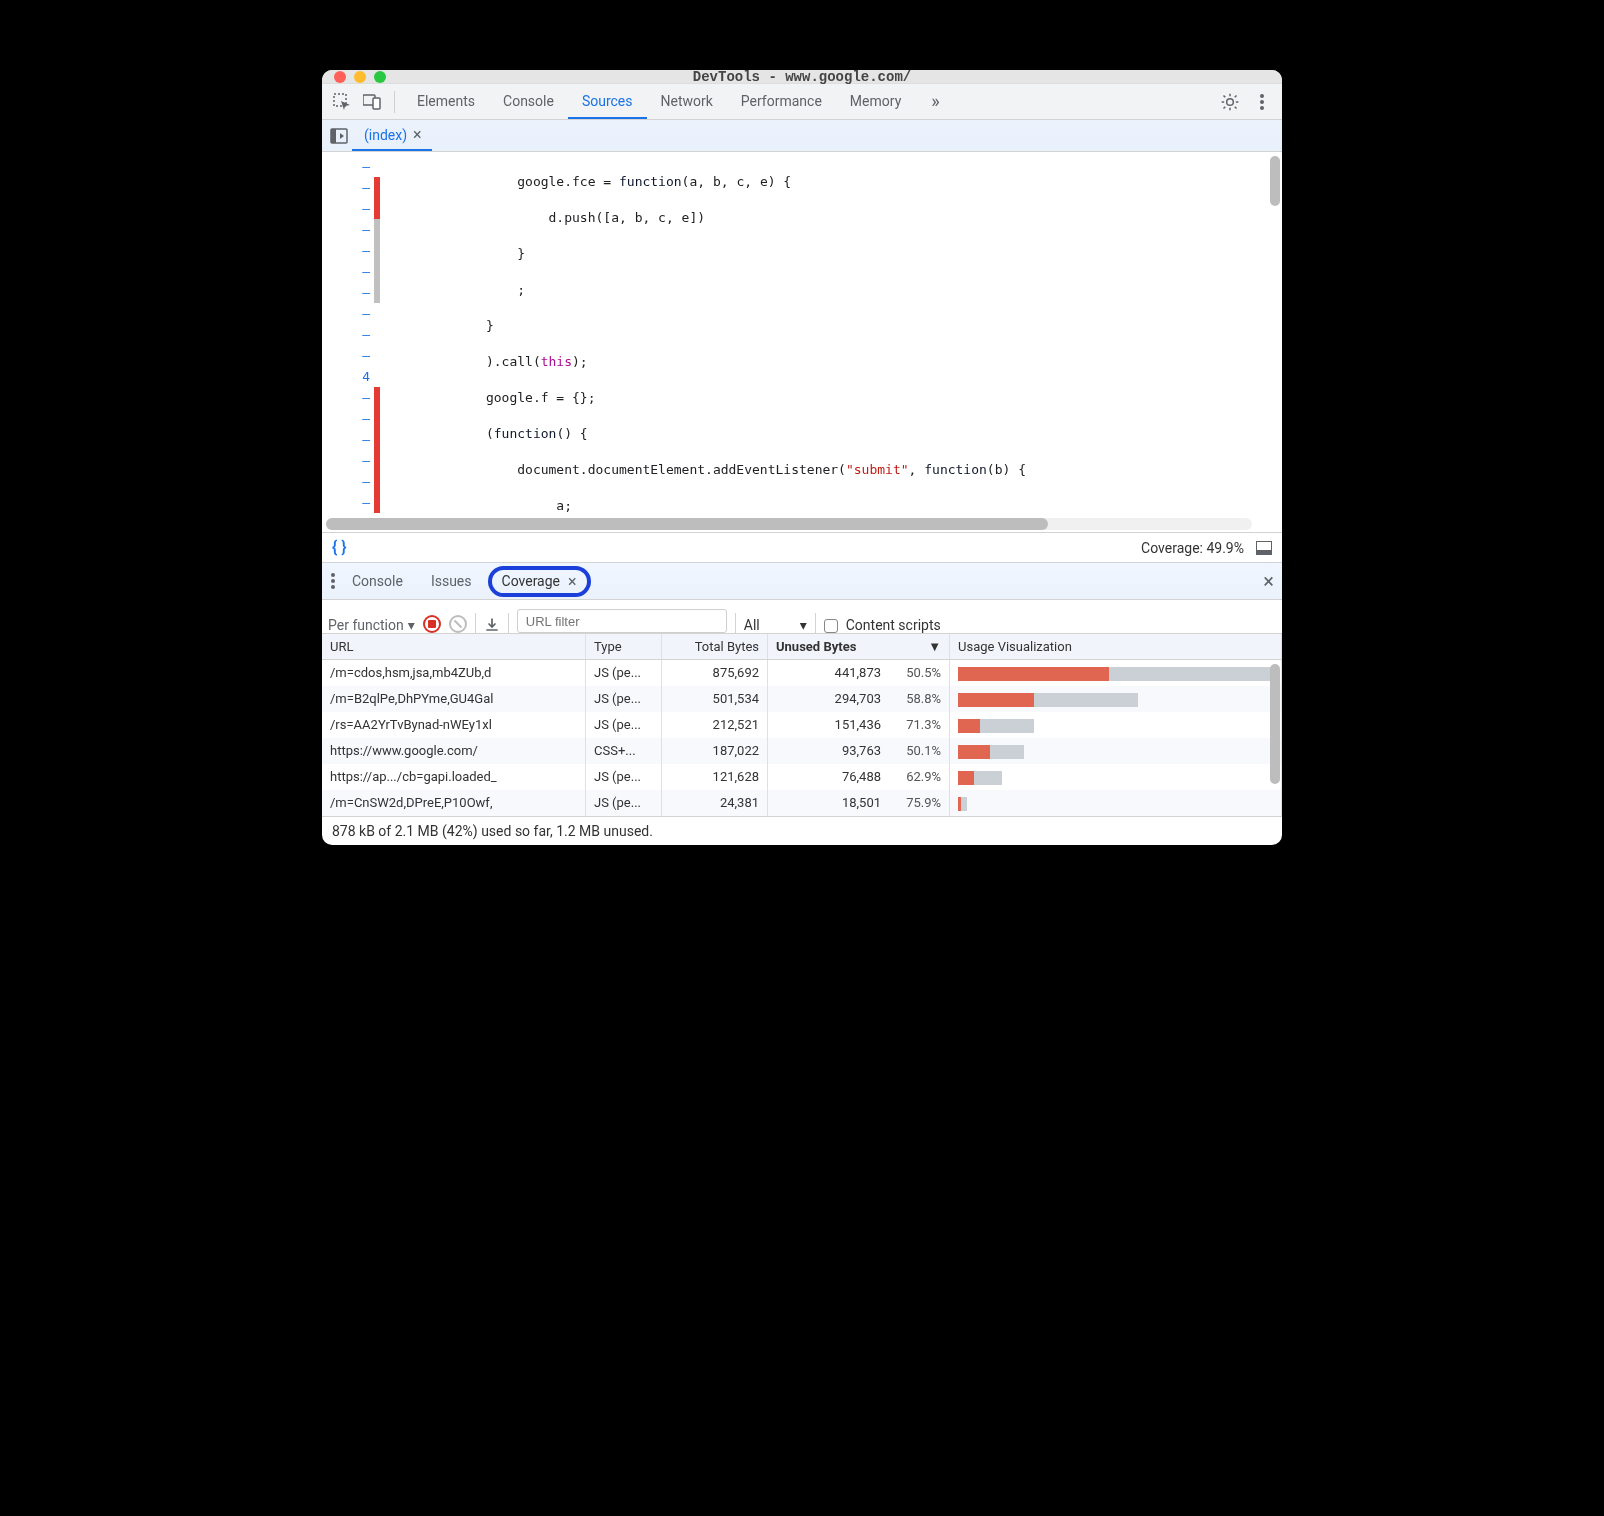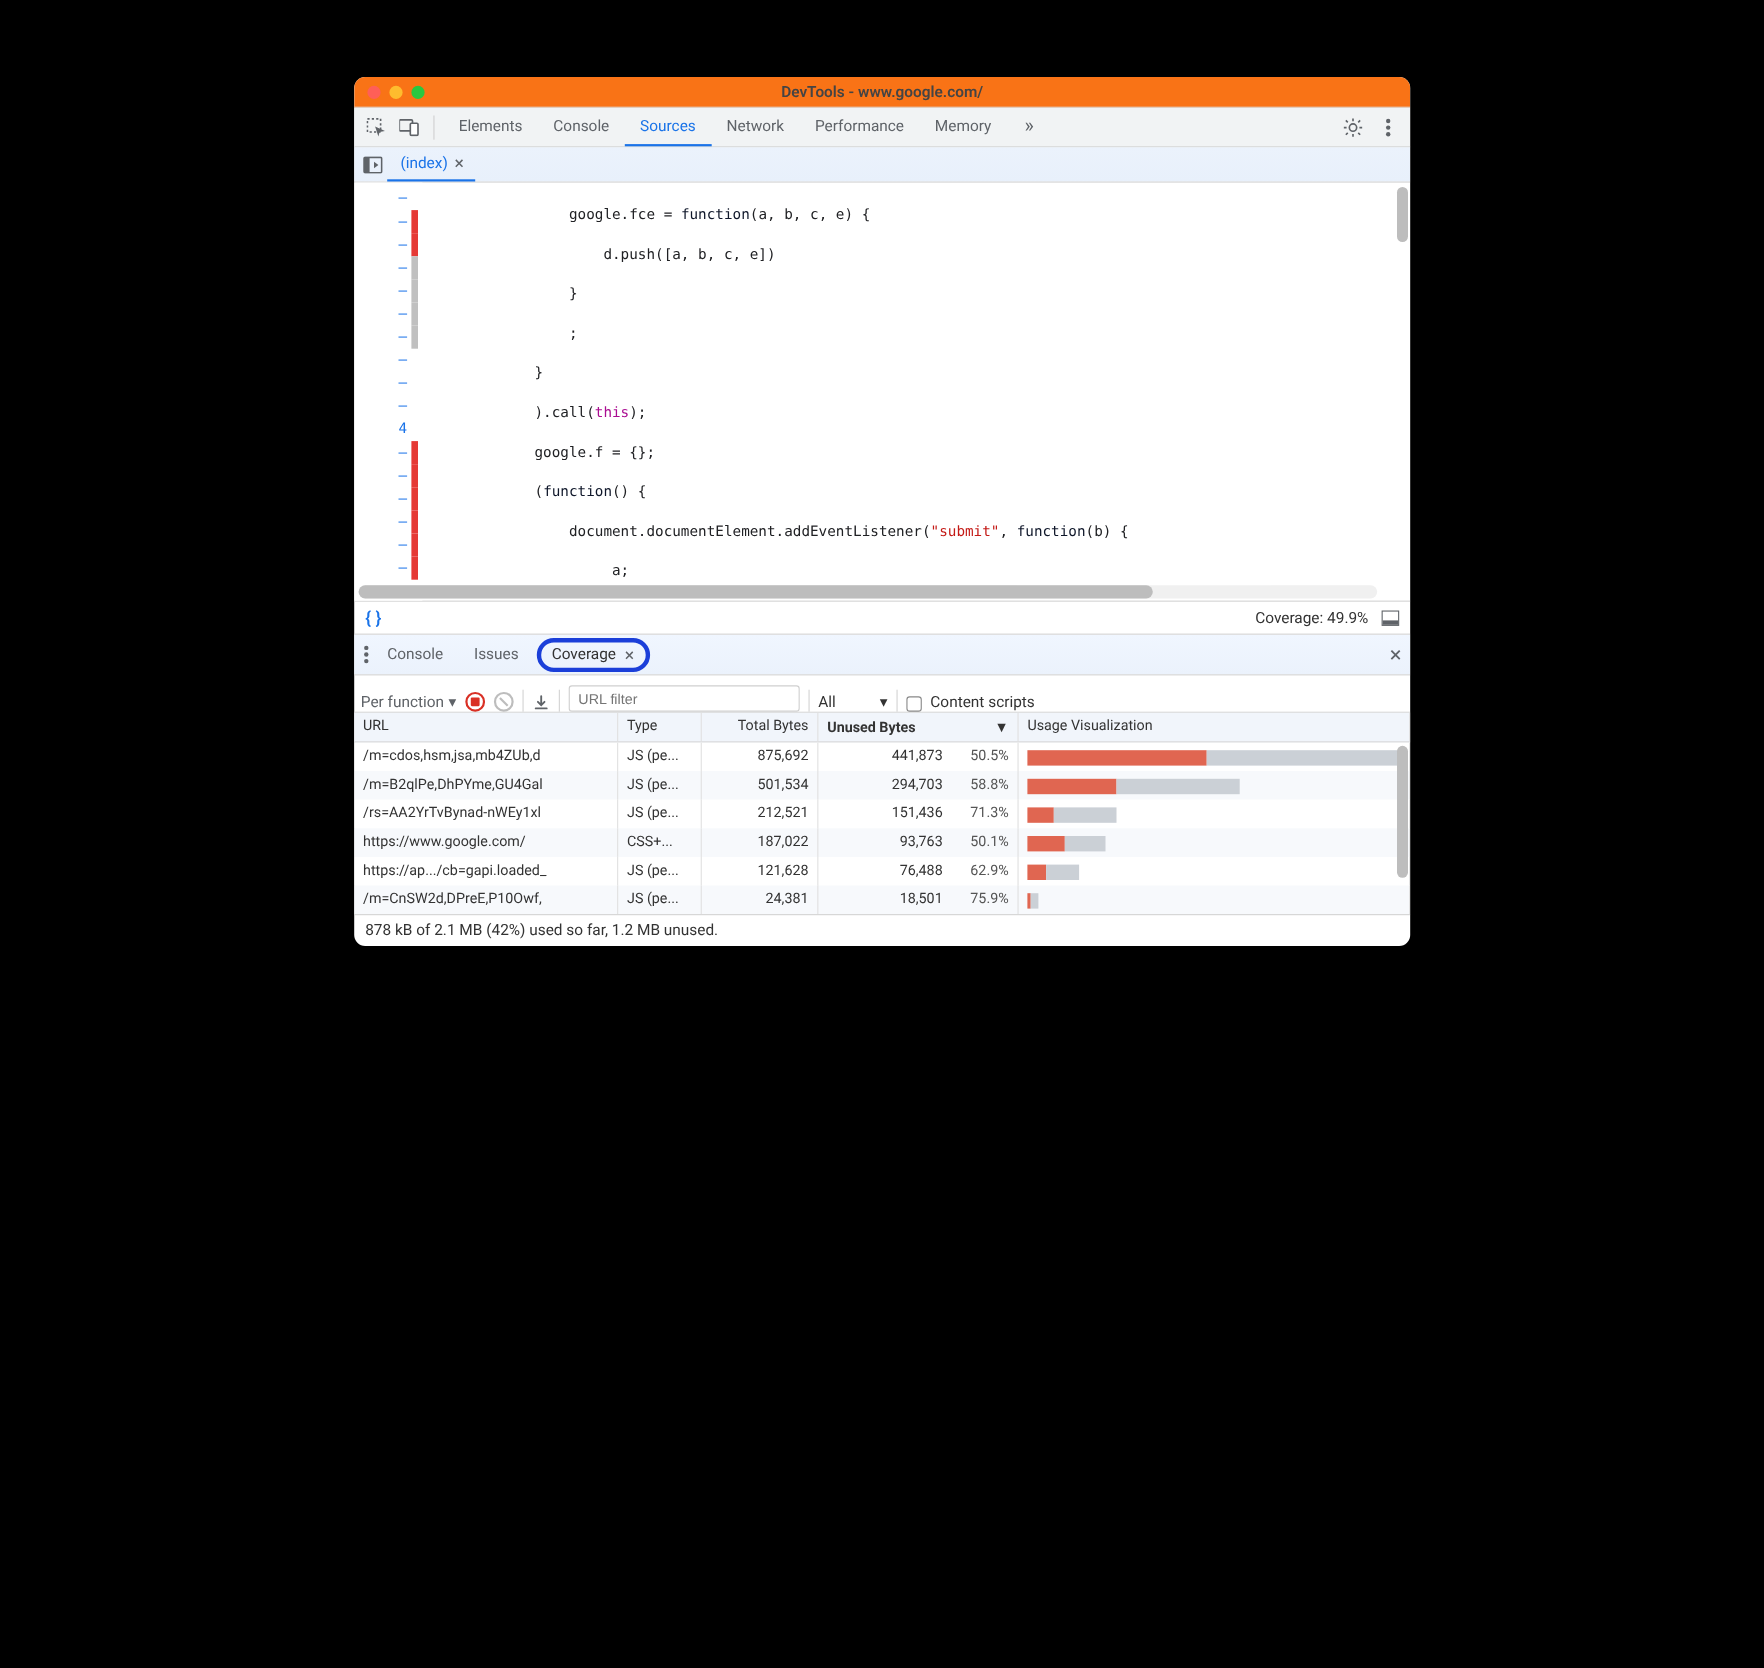--- a/index.html
+++ b/index.html
@@ -17,26 +17,27 @@
   }
   .window {
     width: 960px;
     background: #fff;
     border-radius: 10px;
     overflow: hidden;
     box-shadow: 0 10px 40px rgba(0,0,0,.5);
   }
   
   .titlebar {
-    height: 28px;
-    background: #f97316;
+    height: 14px;
+    background: #e5e5e5;
     border-bottom: 1px solid #ddd;
     display: flex;
     align-items: center;
     position: relative;
+    font-family: Liberation Mono, monospace;
   }
   .traffic-lights { display: flex; gap: 8px; padding-left: 12px; }
   .tl { width: 12px; height: 12px; border-radius: 50%; }
   .tl.red { background: #ff5f57; }
   .tl.yellow { background: #febc2e; }
   .tl.green { background: #28c840; }
   .title { position: absolute; left: 0; right: 0; text-align: center; font-weight: 600; font-size: 14px; color: #444; }
   
   .tabbar {
     height: 36px;
@@ -176,21 +177,21 @@
   .cov-table { position:relative; }
   .cov-head {
     display:flex; background:#f1f5fb; border-bottom:1px solid #d3d3d3;
     font-size:13px; color:#333;
   }
   .cov-head .th, .cov-row .td {
     border-right:1px solid #e0e0e0;
     padding:5px 8px;
     overflow:hidden;white-space:nowrap;text-overflow:ellipsis;
   }
-  .th-url,.td-url{ width:240px; }
+  .th-url,.td-url{ width:264px; }
   .th-type,.td-type{ width:76px; }
   .th-total,.td-total{ width:106px; text-align:right;}
   .th-unused,.td-unused{ width:182px; text-align:right;}
   .th-viz,.td-viz{ flex:1; border-right:none; }
   .th-unused { display:flex; justify-content:space-between; align-items:center;font-weight:bold; }
   .cov-body { max-height: 186px; overflow:hidden; position:relative; }
   .cov-row { display:flex; font-size:13px; }
   .cov-row:nth-child(odd){ background:#fff; }
   .cov-row:nth-child(even){ background:#f7f9fc; }
   .td-unused { display:flex; gap:8px; justify-content:flex-end; }

